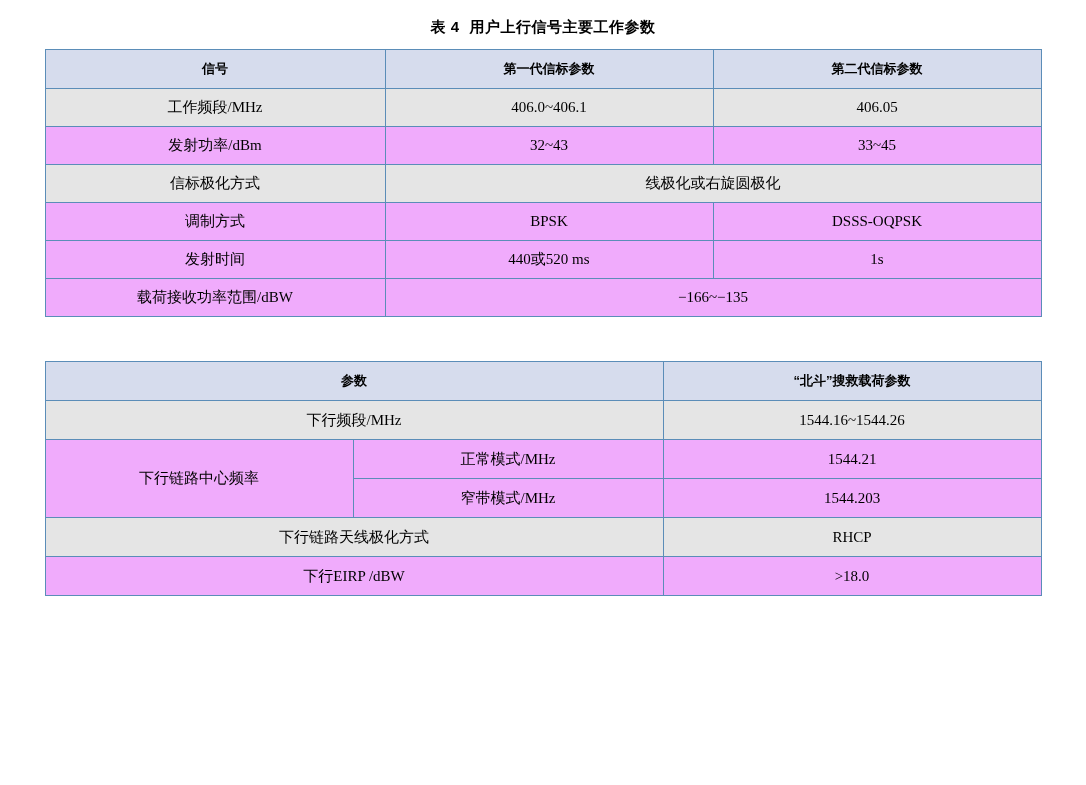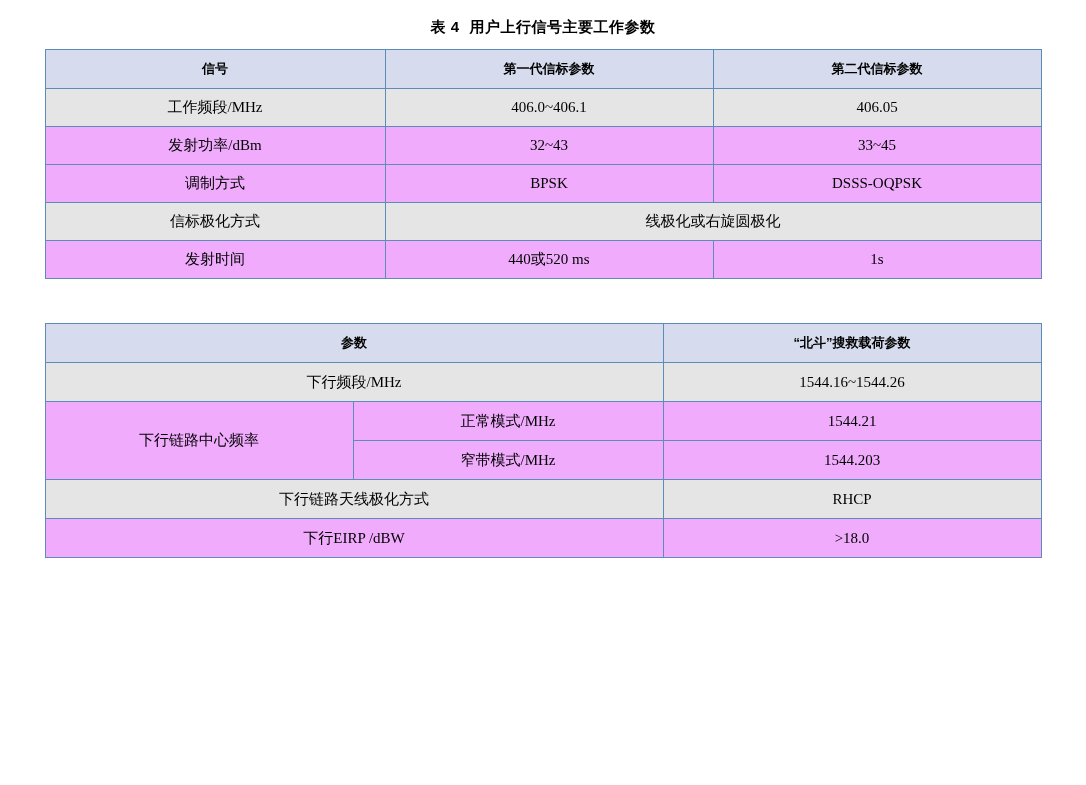--- a/index.html
+++ b/index.html
@@ -113,41 +113,45 @@
           <td>406.0~406.1</td>
           <td>406.05</td>
         </tr>
 
         <tr class="body-row row-plain">
           <td class="cell-label">发射功率/dBm</td>
           <td>32~43</td>
           <td>33~45</td>
         </tr>
 
+        <tr class="body-row row-alt">
+          <td class="cell-label">信标极化方式</td>
+          <td colspan="2">线极化或右旋圆极化</td>
+        </tr>
+
         <tr class="body-row row-plain">
           <td class="cell-label">调制方式</td>
           <td>BPSK</td>
           <td>DSSS-OQPSK</td>
-        </tr>
-
-        <tr class="body-row row-alt">
-          <td class="cell-label">信标极化方式</td>
-          <td colspan="2">线极化或右旋圆极化</td>
         </tr>
 
 
 
 
         <tr class="body-row row-plain">
           <td class="cell-label">发射时间</td>
           <td>440或520 ms</td>
           <td>1s</td>
         </tr>
 
 
+        <tr class="body-row row-plain">
+          <td class="cell-label">载荷接收功率范围/dBW</td>
+          <td colspan="2">−166~−135</td>
+        </tr>
       </tbody>
     </table>
   </div>
 
   <div class="mid-gap"></div>
 
   <div class="table-block">
 
     <table class="t5">
       <colgroup>

